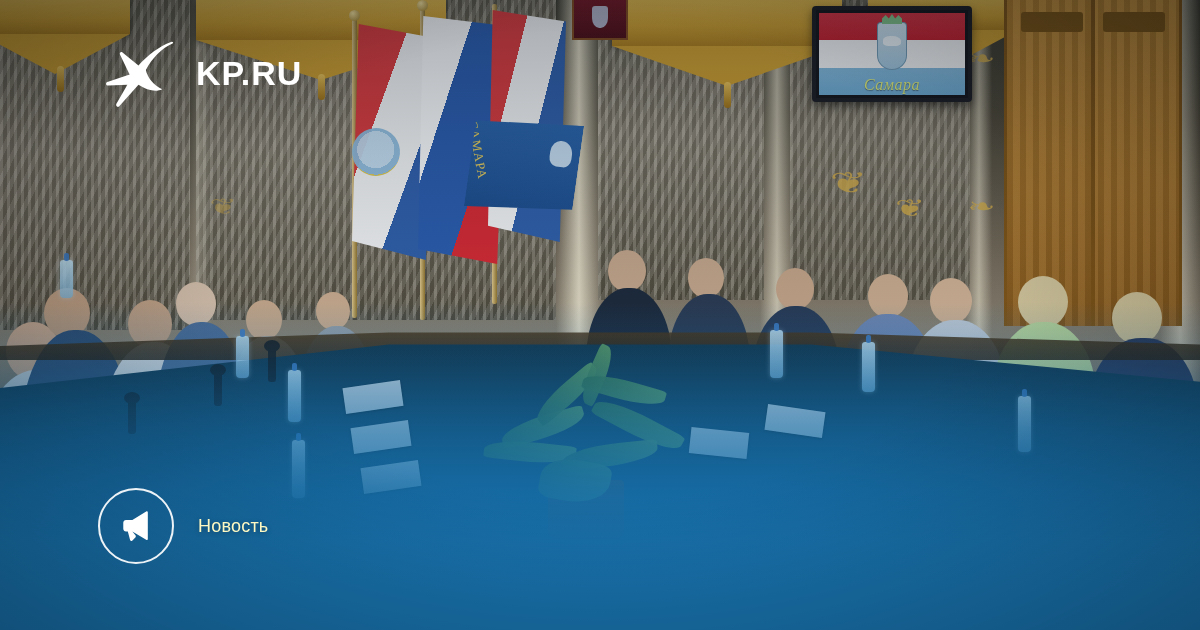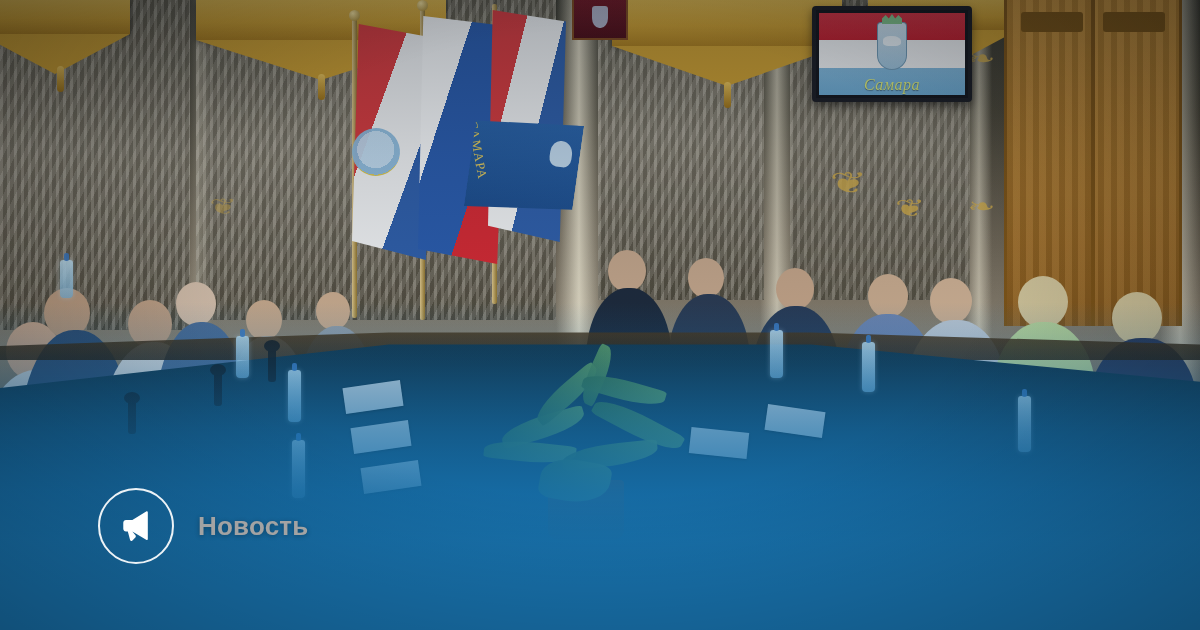--- a/index.html
+++ b/index.html
@@ -204,21 +204,21 @@
     color:#fff;font-size:47px;font-weight:bold;line-height:1.30;
     letter-spacing:-.2px;
     text-shadow:0 2px 10px rgba(0,0,0,.38);
   }
 
   .badge{position:absolute;left:98px;top:488px;display:flex;align-items:center;gap:24px;}
   .badge-circle{
     width:76px;height:76px;border-radius:50%;border:2px solid rgba(255,255,255,.92);
     display:flex;align-items:center;justify-content:center;
   }
-  .badge-label{color:#a3a3a3;font-size:26px;font-weight:bold;letter-spacing:.2px;
+  .badge-label{color:#fef9c3;font-size:18px;font-weight:normal;letter-spacing:.2px;
     text-shadow:0 1px 5px rgba(0,0,0,.30);}
 </style>
 </head>
 <body>
 
 <div class="card">
 
   <div class="photo">
     <div class="wall"></div>
 
@@ -356,20 +356,31 @@
 
     <div class="mic" style="left:128px;top:400px;"></div>
     <div class="mic" style="left:214px;top:372px;"></div>
     <div class="mic" style="left:268px;top:348px;"></div>
 
     <div class="tint-top"></div>
     <div class="tint-blue"></div>
     <div class="vig"></div>
   </div>
 
+  <div class="brand">
+    <span>
+      <svg width="74" height="74" viewBox="0 0 100 100" aria-hidden="true">
+        <path fill="#ffffff" d="M96 8 C80 14 64 26 52 40 L30 22 C28 21 26 23 27 25 L40 52
+                                 L10 62 C7 63 8 67 11 67 L37 66 L22 92 C21 95 24 97 26 95
+                                 L52 66 C64 74 76 76 84 72 C72 66 64 56 62 46
+                                 C70 30 84 16 98 10 C100 9 98 7 96 8 Z"></path>
+      </svg>
+    </span>
+    <span class="brand-name">KP.RU</span>
+  </div>
 
 
   <div class="badge">
     <span class="badge-circle">
       <svg width="40" height="40" viewBox="0 0 44 44" aria-hidden="true">
         <path fill="#ffffff" d="M35 7 C35 6 34 5.4 33.2 6 L18 15.5 L11 15.5 C9.3 15.5 8 16.8 8 18.5
                                  L8 25 C8 26.7 9.3 28 11 28 L13 28 L15.5 37.5 C15.8 38.6 17 39 17.8 38.2
                                  L21.3 34.6 C22 33.9 22 32.9 21.4 32.2 L18 28 L18 28 L33.2 37.2
                                  C34 37.8 35 37.2 35 36.2 Z"></path>
       </svg>

